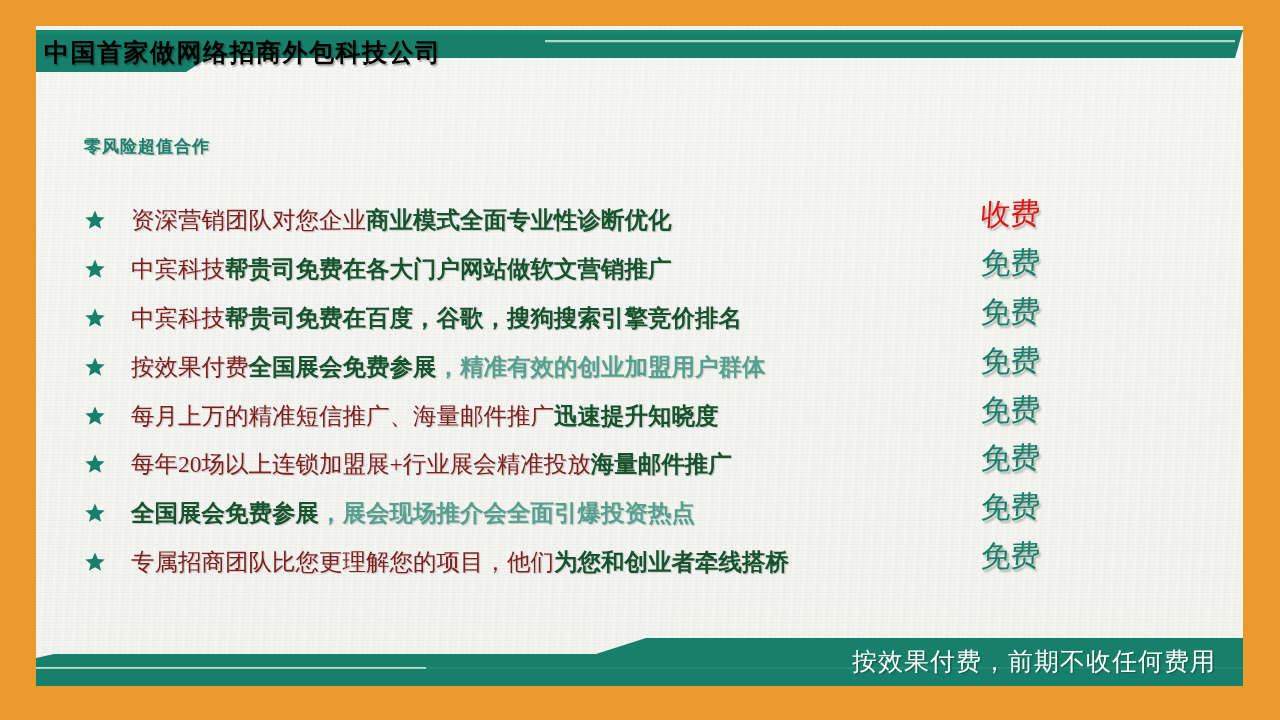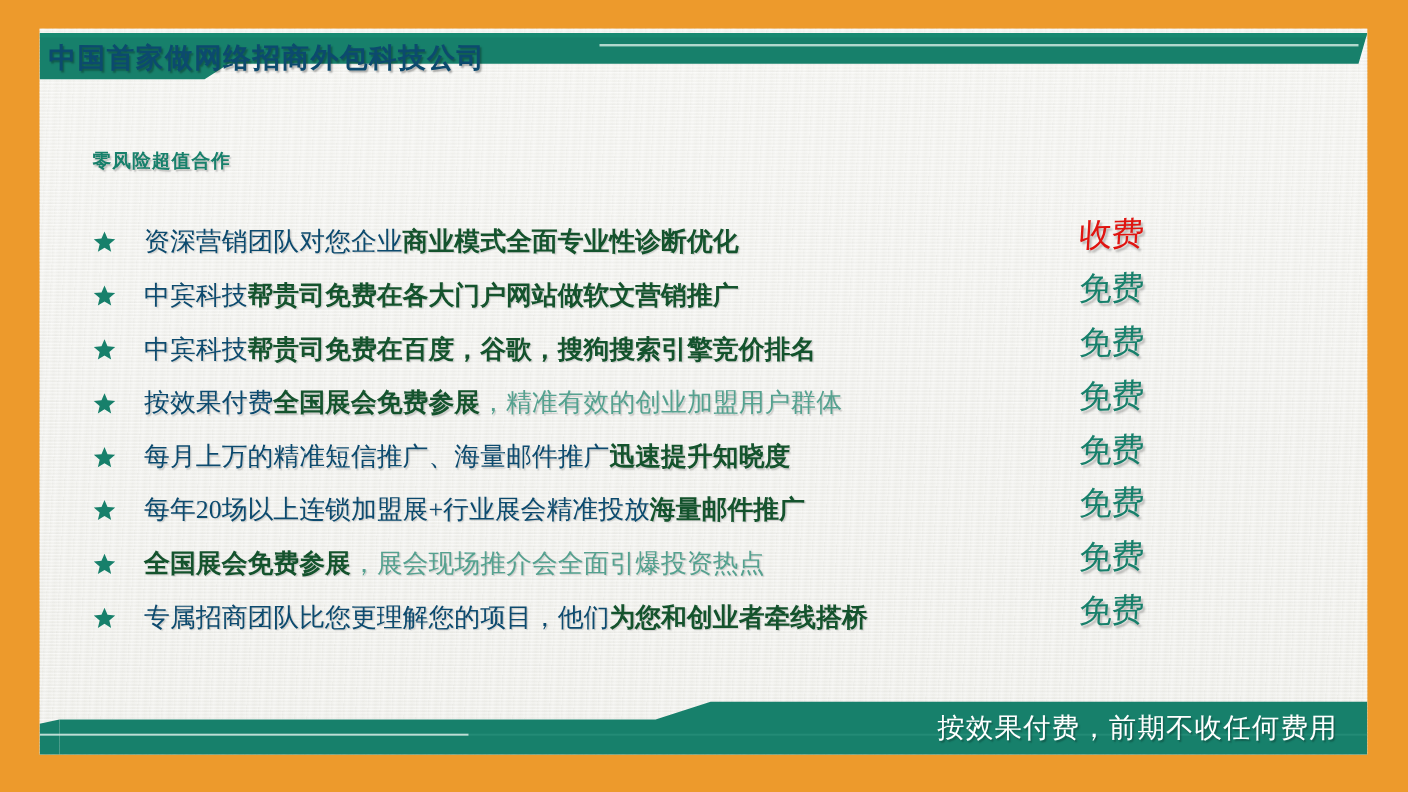--- a/index.html
+++ b/index.html
@@ -60,22 +60,22 @@
     width: 1207px;
     height: 48px;
     overflow: visible;
   }
   .header-band svg { display: block; }
 
   .header-title {
     position: absolute;
     left: 44px;
     top: 38px;
-    color: #0c4a6e;
-    font-family: Liberation Sans, sans-serif;
+    color: #000000;
+    font-family: Liberation Serif, serif;
     font-weight: bold;
     font-size: 25px;
     letter-spacing: 1.5px;
     line-height: 30px;
     white-space: nowrap;
     text-shadow: 1.5px 1.5px 1.6px rgba(0,0,0,0.30);
   }
 
   
   .section-title {
@@ -117,30 +117,30 @@
   .bullet-text {
     flex: 0 0 auto;
     font-family: "Liberation Serif", "DejaVu Serif", serif;
     font-size: 23.5px;
     line-height: 30px;
     color: #2F8A77;
     white-space: nowrap;
     text-shadow: 1.2px 1.2px 1.1px rgba(0,0,0,0.16);
   }
   .bullet-text .lead {
-    color: #0c4a6e;
+    color: #7f1d1d;
     font-weight: normal;
   }
   .bullet-text .em {
     color: #14532d;
     font-weight: bold;
   }
   .bullet-text .tail {
     color: #55A18F;
-    font-weight: normal;
+    font-weight: bold;
     margin-top: 18px;
   }
 
   
   .price-col {
     position: absolute;
     left: 950px;
     top: 190px;
     width: 120px;
   }

